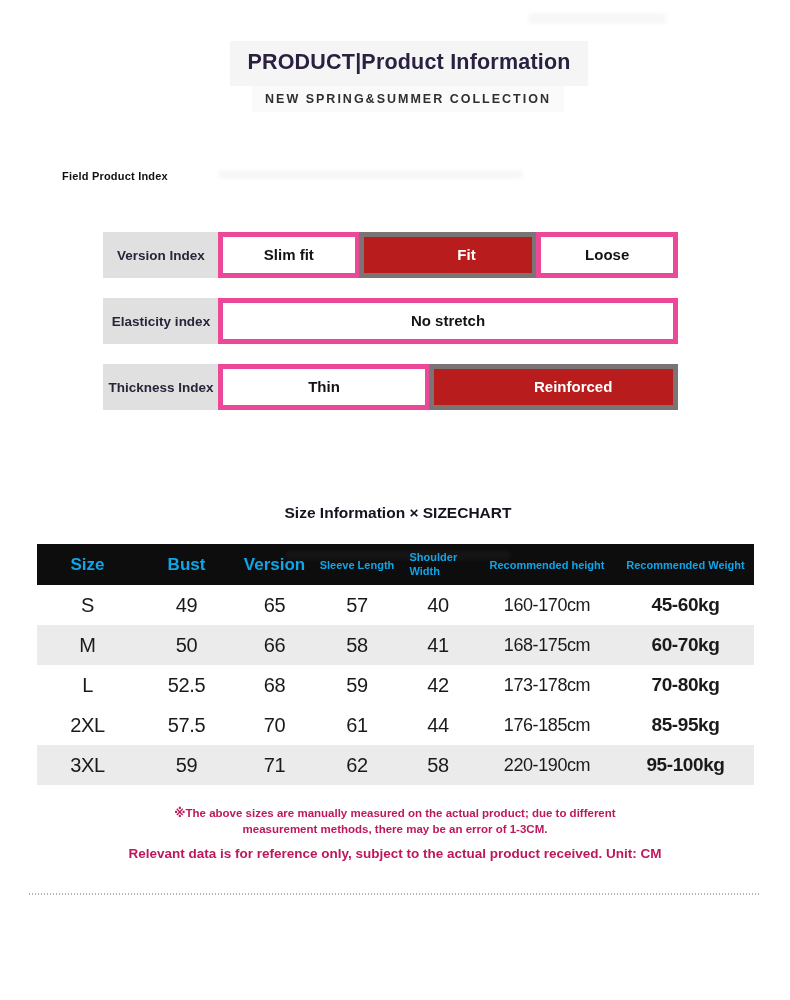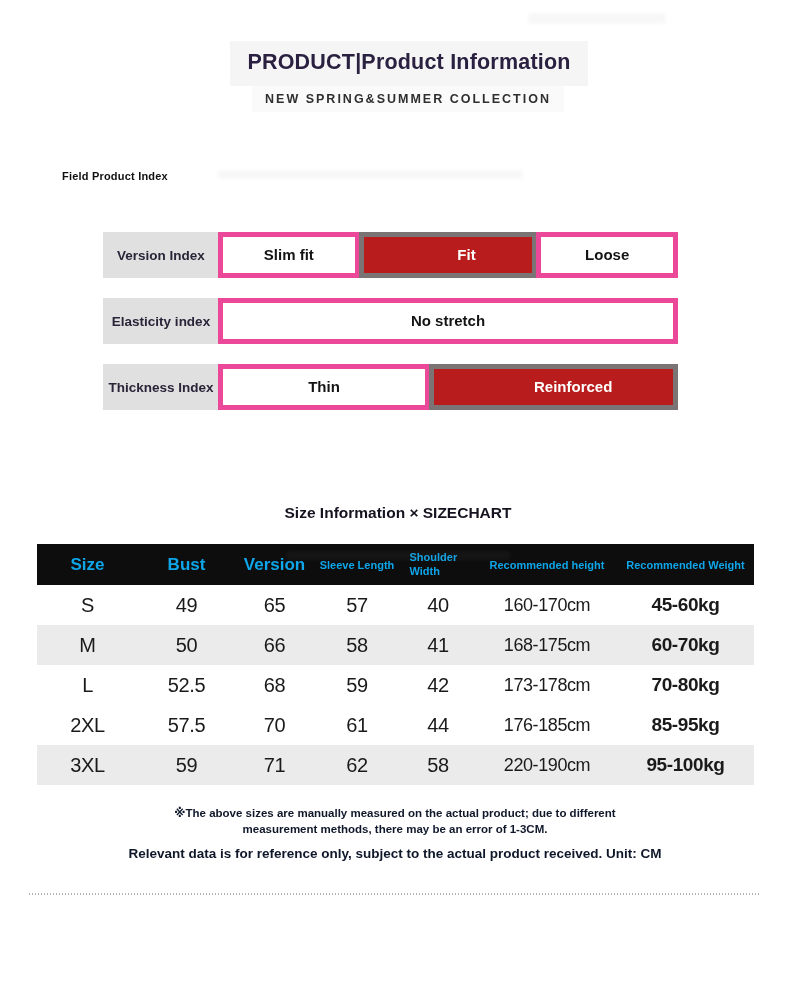--- a/index.html
+++ b/index.html
@@ -67,21 +67,21 @@
   .c3 { width:85px; }  .c4 { width:77px; } .c5 { width:141px; } .c6 { width:136px; }
   .st-header .cell { font-weight:bold; letter-spacing:0; }
   .st-header .c0, .st-header .c1, .st-header .c2 { font-size:17px; }
   .st-header .c3, .st-header .c5, .st-header .c6 { font-size:11px; }
   .st-header .c4 { font-size:11px; line-height:1.2; padding:0 10px; text-align:left; }
   .st-row .cell { font-size:20px; }
   .st-row .c5 { font-size:18px; }
   .st-row .c6 { font-size:19px; font-weight:bold; }
 
   
-  .notes { text-align:center; margin-top:21px; color:#0f172a; }
+  .notes { text-align:center; margin-top:21px; color:#be185d; }
   .note-small { font-size:11.5px; font-weight:bold; line-height:1.35; }
   .note-big  { font-size:13.5px; font-weight:bold; margin-top:9px; }
 
   .dotted-line {
     margin:32px auto 0; width:732px; height:2px;
     background:repeating-linear-gradient(90deg,#b3b3b3 0 1px,transparent 1px 3px);
   }
 </style>
 </head>
 <body>

